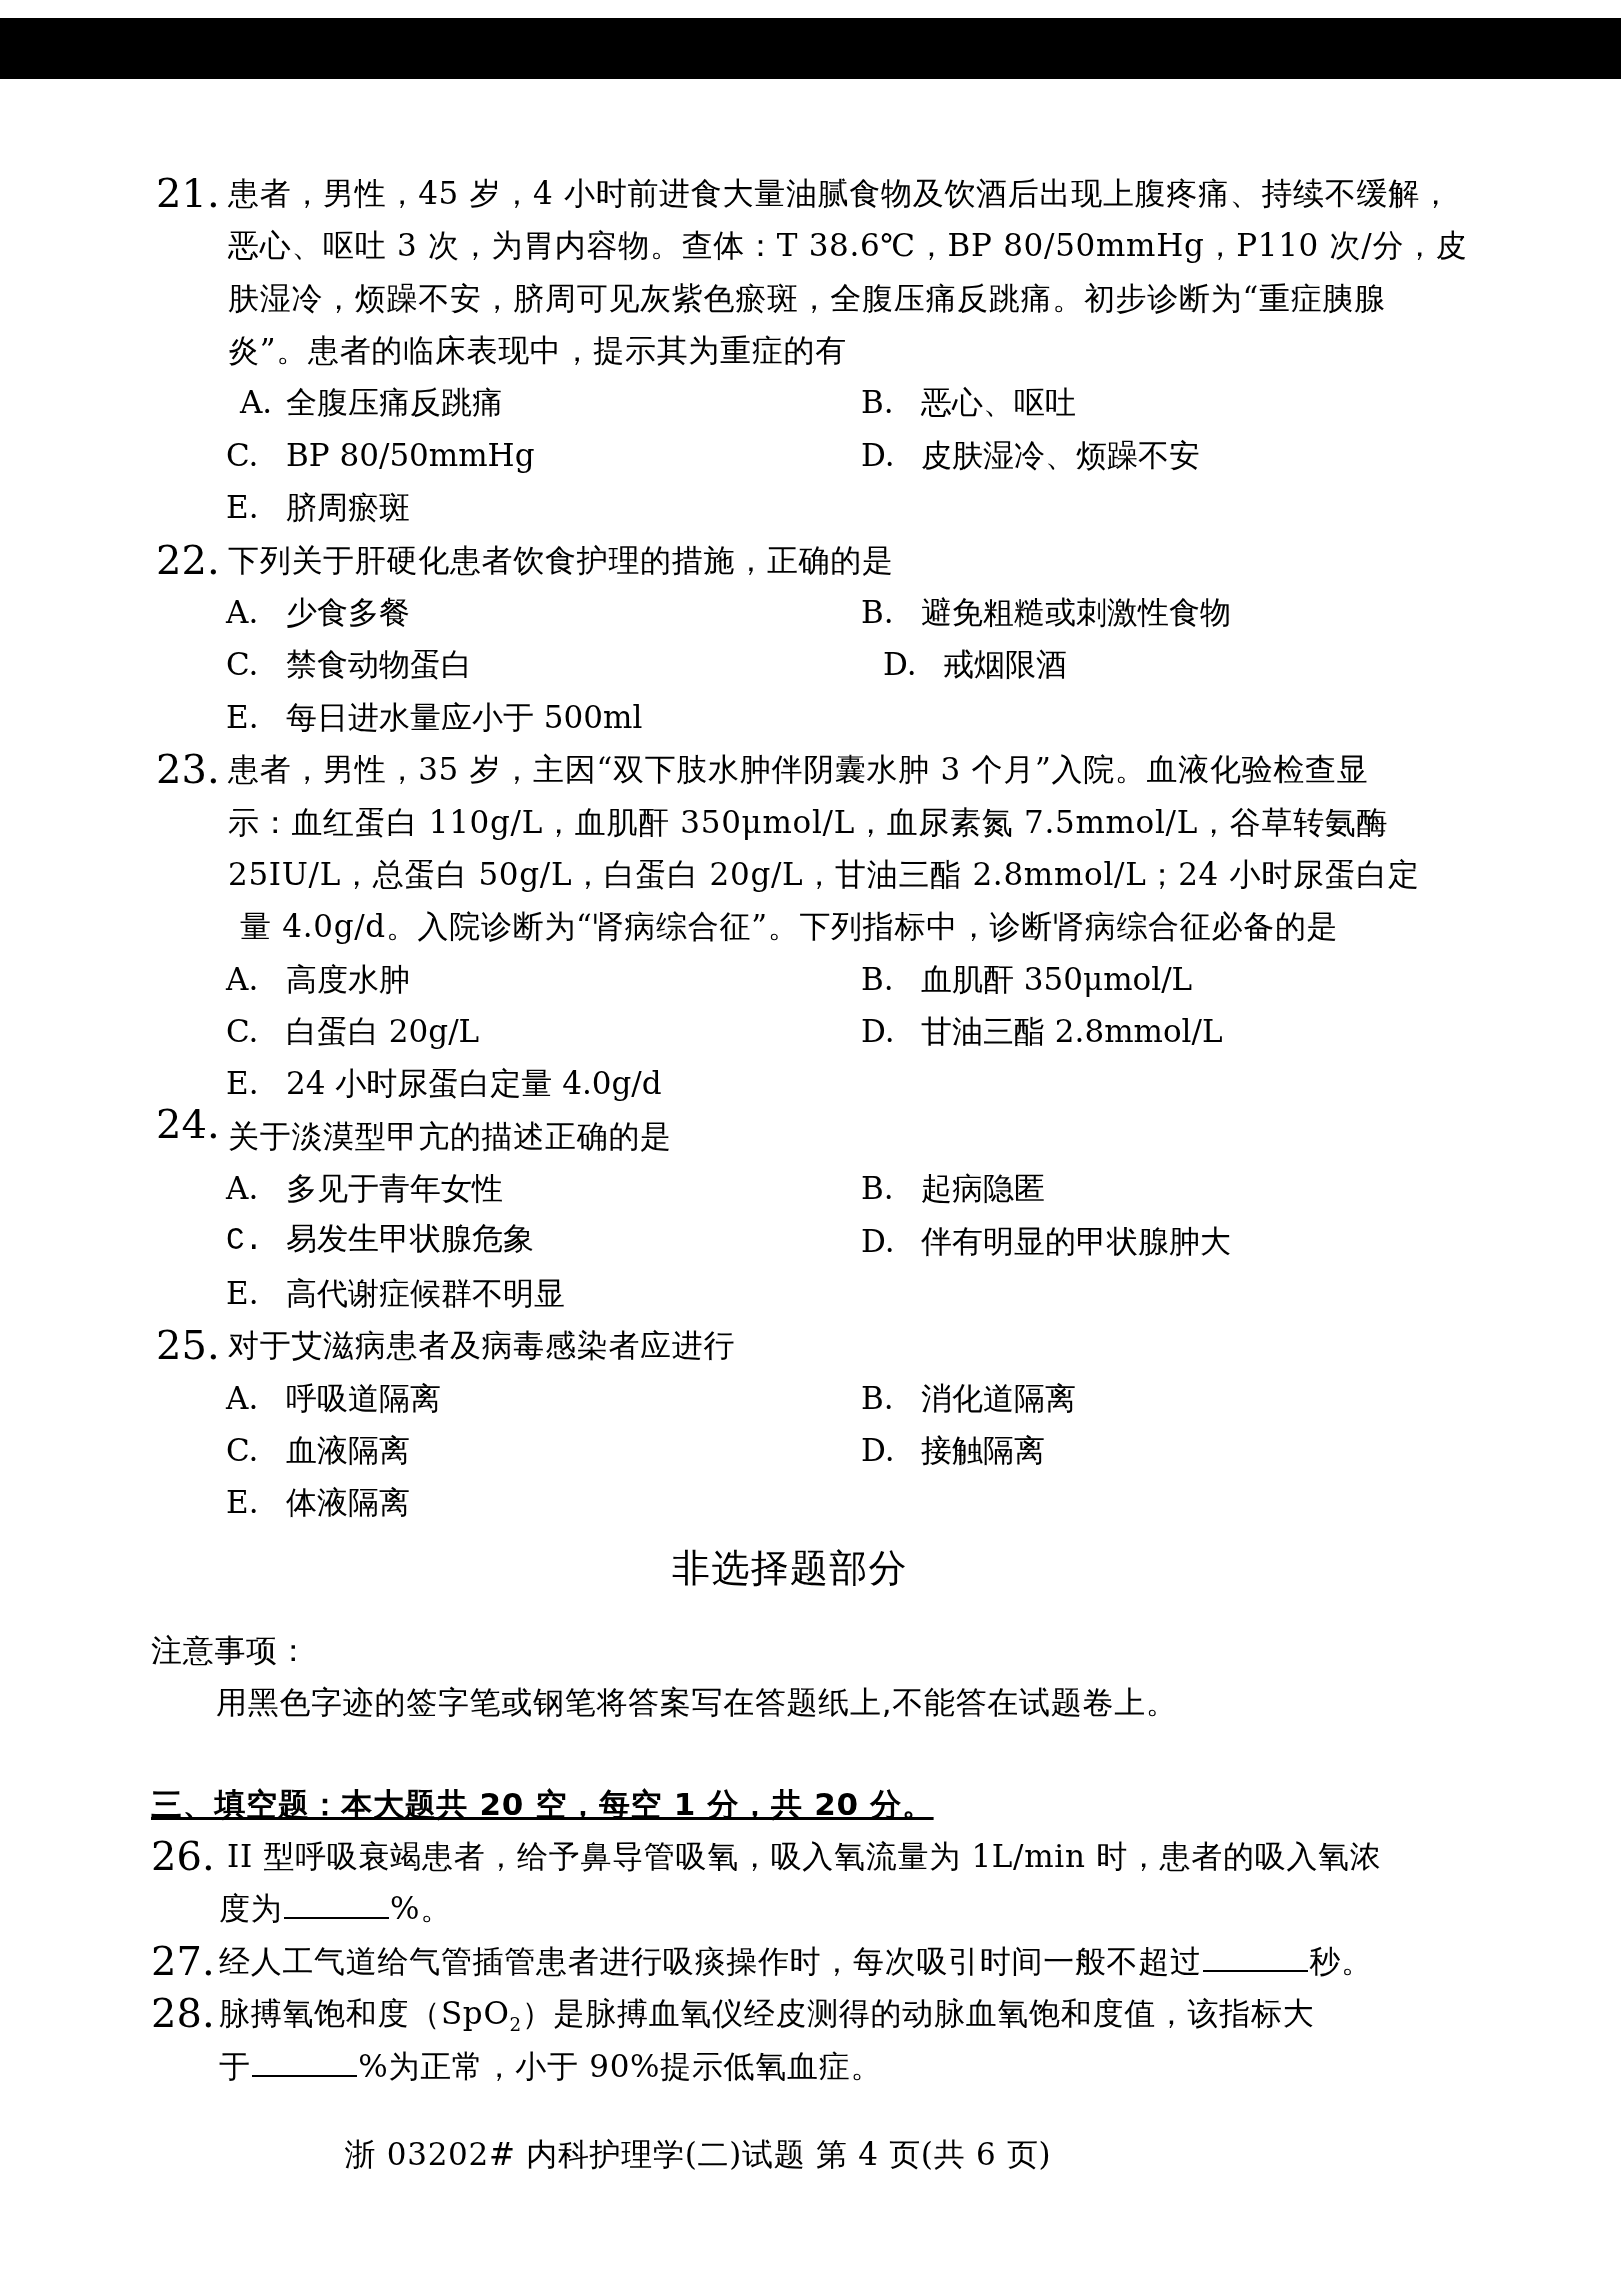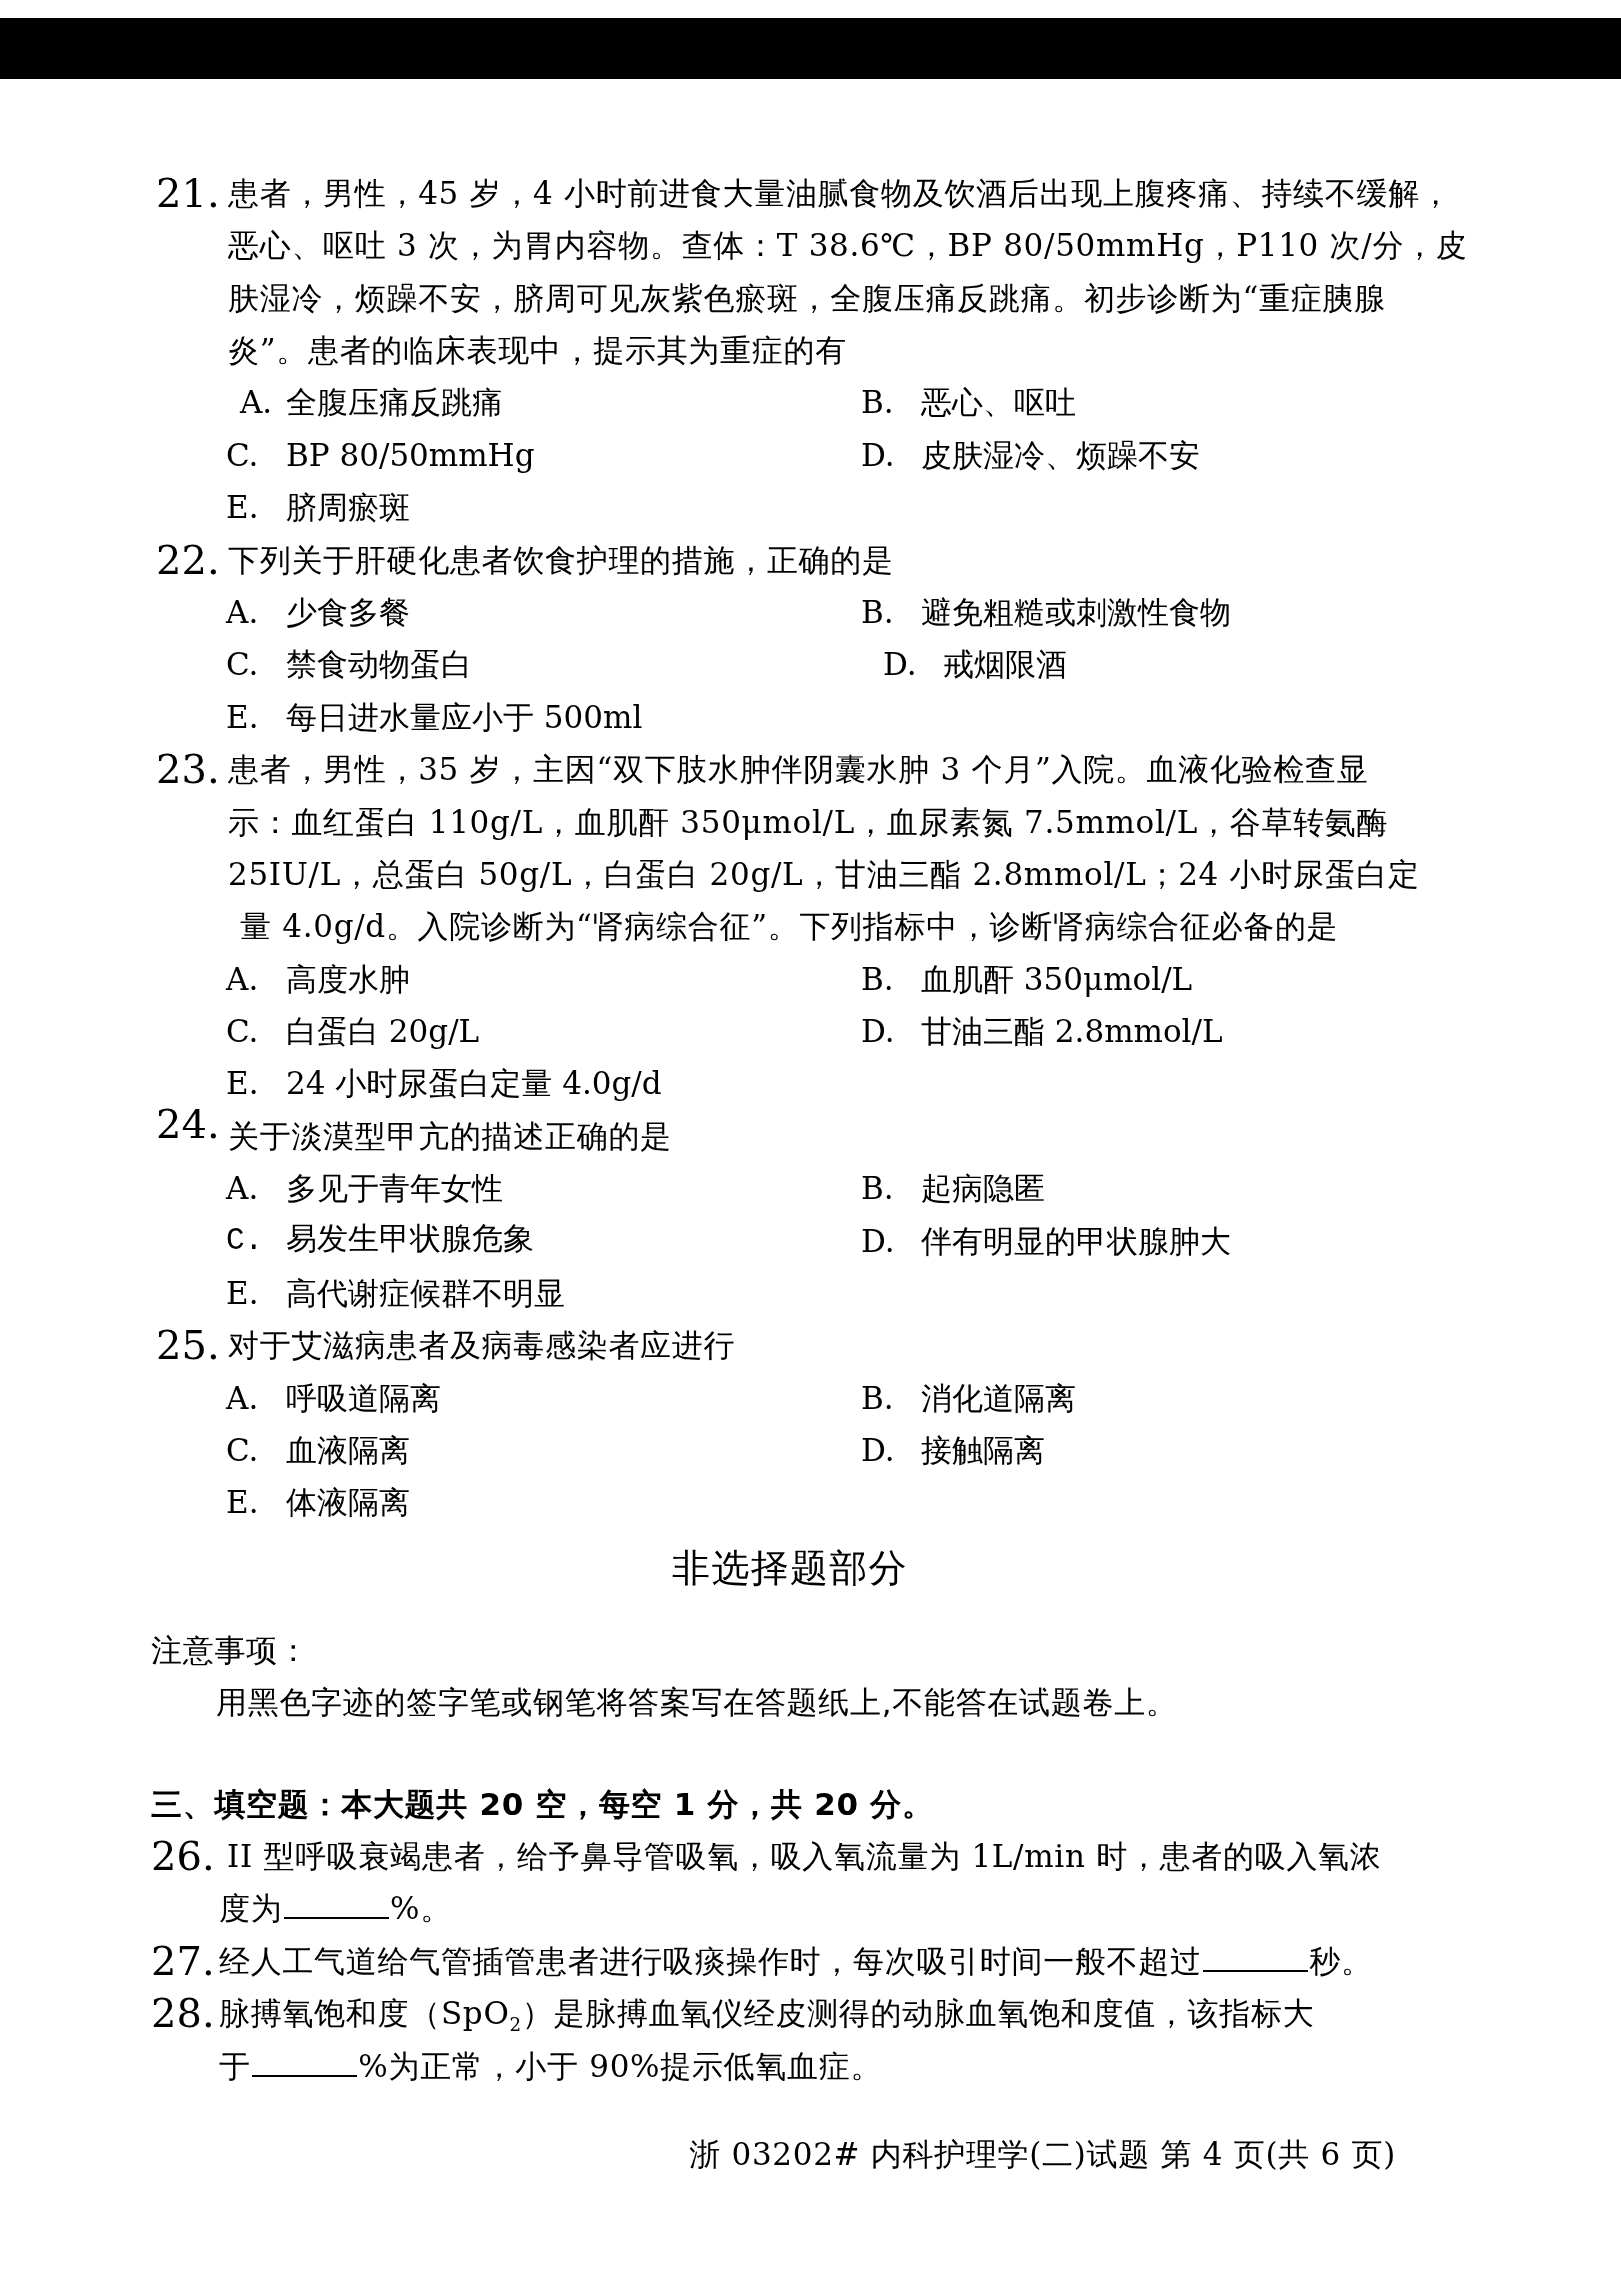--- a/index.html
+++ b/index.html
@@ -16,24 +16,24 @@
   }
   .qnum { position: absolute; font-size: 40px; line-height: 52px; }
   .opt { position: absolute; font-size: 31px; line-height: 52px; white-space: nowrap; }
   .opt .lab { display: inline-block; width: 60px; }
   .heading {
     position: absolute; left: 0; width: 1580px; text-align: center;
     font-family: "DejaVu Sans", "Liberation Sans", sans-serif;
     font-size: 38px; line-height: 59px; letter-spacing: 1.3px;
   }
   .sans { font-family: "DejaVu Sans", "Liberation Sans", sans-serif; }
-  .bold { font-weight: bold; }
+  .bold { font-weight: bold; text-decoration: underline; }
   .blank { display: inline-block; border-bottom: 2px solid #000; height: 30px; vertical-align: baseline; margin: 0 1.3px; }
   .footer {
-    position: absolute; left: 0; width: 1396px; top: 2128px; text-align: right;
+    position: absolute; left: 0; width: 1396px; top: 2128px; text-align: center;
     font-size: 31px; line-height: 52px; letter-spacing: 0.7px;
   }
   sub { font-size: 18.3px; }
 </style>
 </head>
 <body>
 
 <div class="topbar"></div>
 
 <div class="content">

